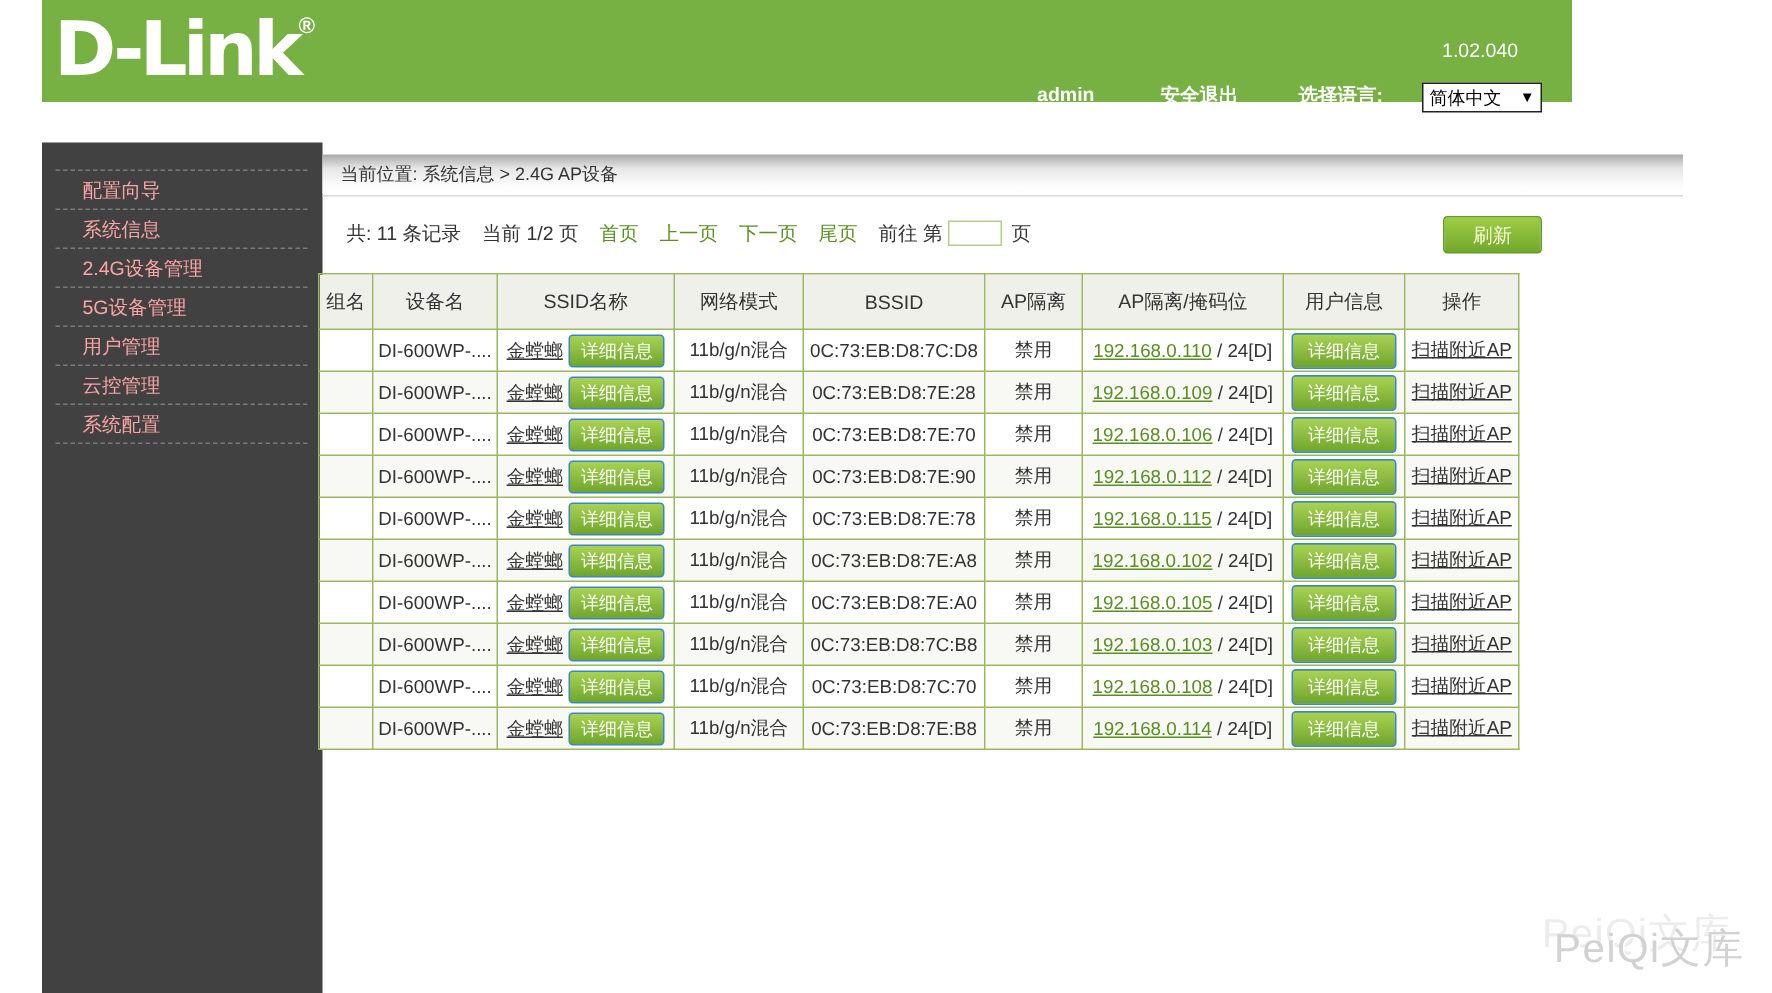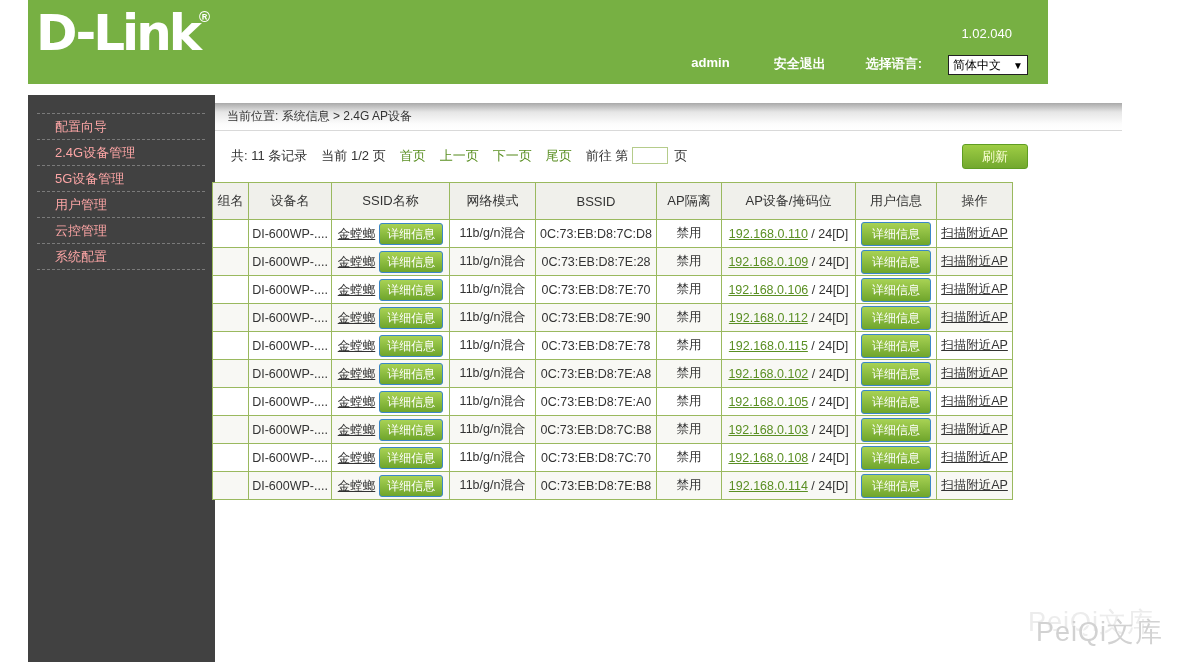--- a/index.html
+++ b/index.html
@@ -1,20 +1,20 @@
 <!DOCTYPE html>
 <html><head>
 <meta charset="utf-8">
 <style>
   * { margin:0; padding:0; box-sizing:border-box; }
   html,body { width:1181px; height:662px; background:#fff; font-family:"Liberation Sans","DejaVu Sans",sans-serif; }
   #page { position:relative; width:1181px; height:662px; overflow:hidden; background:#fff; }
 
   
-  .header { position:absolute; left:28px; top:0; width:1020px; height:84px; background:#77b043; }
+  .header { position:absolute; left:28px; top:0; width:1020px; height:68px; background:#77b043; }
   .logo { position:absolute; left:8px; top:6px; color:#fff; }
   .logo-main { font-family:"DejaVu Sans",sans-serif; font-weight:800; font-size:50px; letter-spacing:-3px; line-height:54px; }
   .logo-reg { font-size:15px; font-weight:700; vertical-align:28px; letter-spacing:0; }
   .logo-tagline { font-size:14px; font-weight:700; letter-spacing:0.2px; margin-top:0px; margin-left:2px; }
   .hdr-version { position:absolute; top:26px; right:36px; color:#fff; font-size:13px; }
   .hdr-controls { position:absolute; top:55px; right:20px; display:flex; }
   .hdr-user { color:#fff; font-size:13px; font-weight:700; margin-right:44px; }
   .hdr-logout { color:#fff; font-size:13px; font-weight:700; margin-right:40px; cursor:pointer; text-decoration:none; }
   .hdr-langlabel { color:#fff; font-size:13px; font-weight:700; margin-right:26px; }
   .fake-select { width:80px; height:20px; background:#fff; border:1px solid #222; display:flex; align-items:center; justify-content:space-between; padding:0 4px; font-size:12px; color:#000; cursor:pointer; }
@@ -82,20 +82,21 @@
       <div class="fake-select">
         <span>简体中文</span>
         <span class="arrow">▼</span>
       </div>
     </div>
   </div>
 
   <div class="sidebar">
     <div class="menu">
       <div class="menu-item">配置向导</div>
+      <div class="menu-item">系统信息</div>
       <div class="menu-item">2.4G设备管理</div>
       <div class="menu-item">5G设备管理</div>
       <div class="menu-item">用户管理</div>
       <div class="menu-item">云控管理</div>
       <div class="menu-item">系统配置</div>
     </div>
   </div>
 
   <div class="breadcrumb-bar">
     <span class="breadcrumb-text">当前位置: 系统信息 &gt; 2.4G AP设备</span>
@@ -129,21 +130,21 @@
           <col class="c-op">
       </colgroup>
       <thead>
         <tr>
           <th>组名</th>
           <th>设备名</th>
           <th>SSID名称</th>
           <th>网络模式</th>
           <th>BSSID</th>
           <th>AP隔离</th>
-          <th>AP设备/掩码位</th>
+          <th>AP隔离/掩码位</th>
           <th>用户信息</th>
           <th>操作</th>
         </tr>
       </thead>
       <tbody>
     <tr>
       <td></td>
       <td>DI-600WP-....</td>
       <td>
         <a class="ssid-link">金螳螂</a><span class="detail-btn">详细信息</span>

